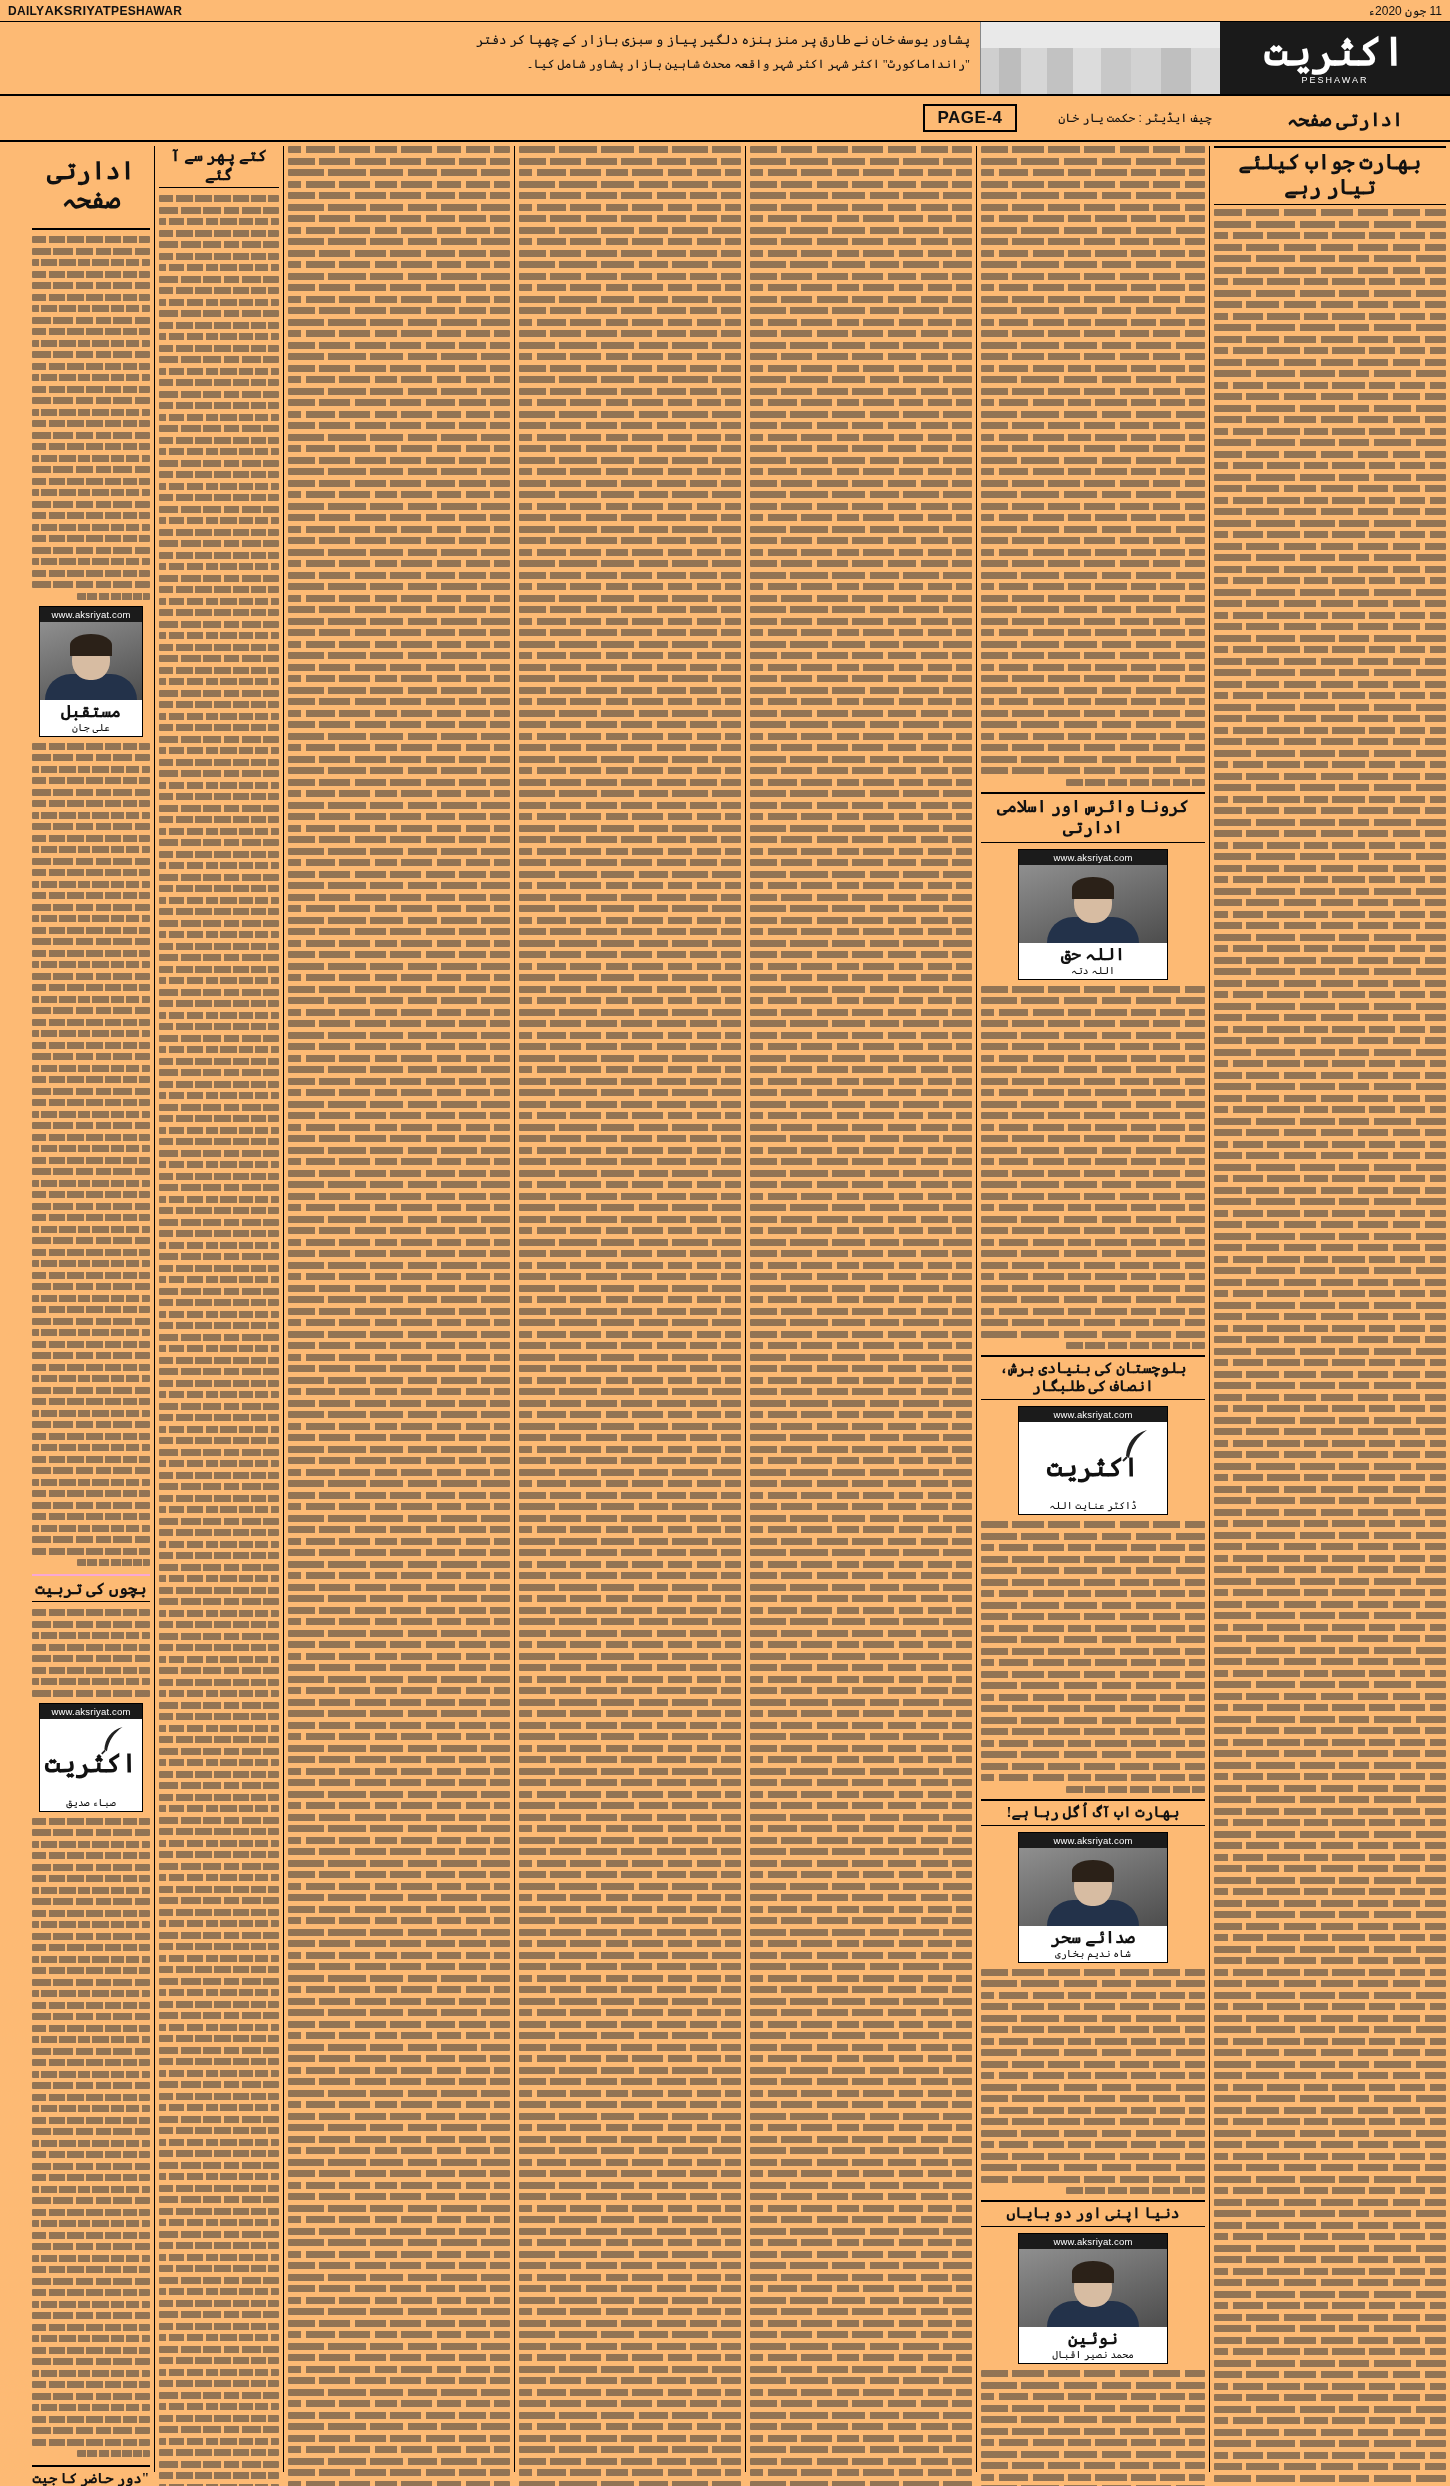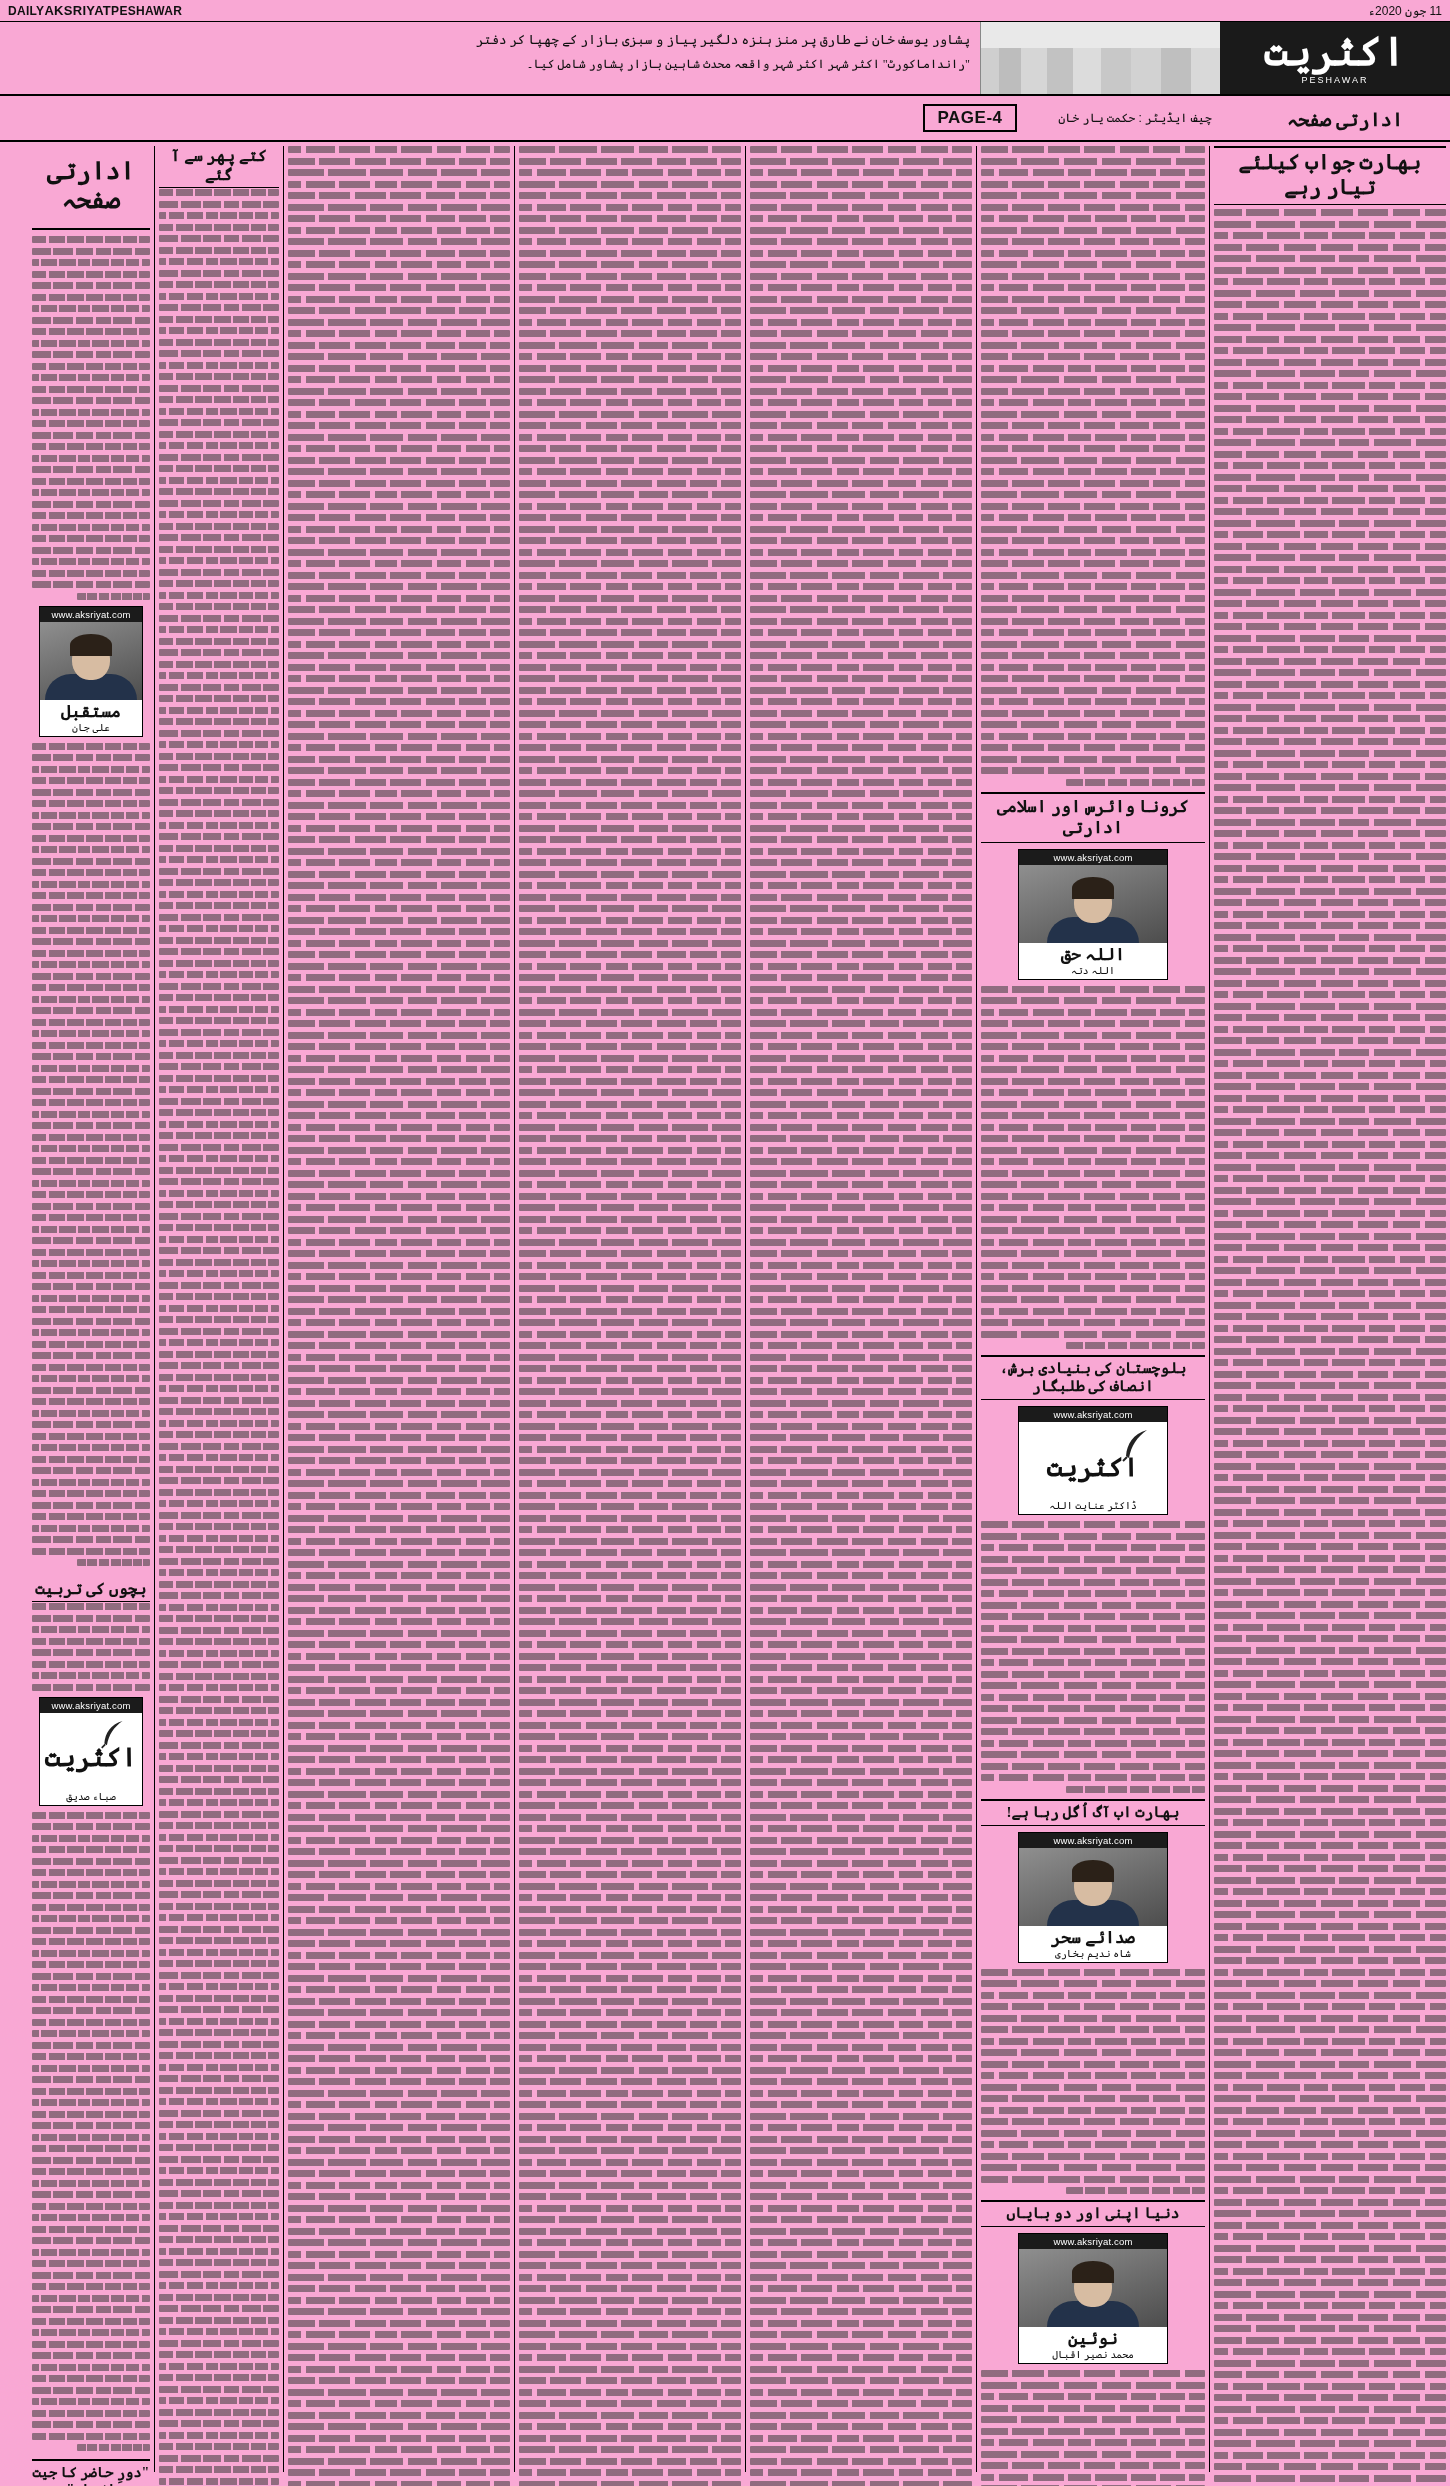--- a/index.html
+++ b/index.html
@@ -11,21 +11,21 @@
   body {
     width: 1450px; height: 2486px;
     font-family: "Liberation Sans", sans-serif;
     color: #111;
     position: relative;
     overflow: hidden;
   }
   .page {
     width: 1450px; height: 2486px;
     position: relative;
-    background: #f9a8d4;
+    background: #fdba74;
   }
 
   
   .topstrip {
     height: 22px;
     border-bottom: 1px solid #000;
     display: flex; align-items: center;
     padding: 0 8px;
     font-size: 12px;
   }
@@ -255,21 +255,21 @@
   .authorbox .sub {
     font-size: 10px; direction: rtl; padding-bottom: 3px;
   }
 
   .sec-title-blk {
     text-align: center;
     font-family: "Liberation Serif", serif;
     font-weight: bold; font-size: 16px;
     direction: rtl;
     border-bottom: 1px solid #000;
-    padding-bottom: 3px; margin-bottom: 1px;
+    padding-bottom: 3px; margin-bottom: 7px;
   }
 
   .editorial-head {
     text-align: center;
     font-family: "Liberation Serif", serif;
     font-weight: bold;
     font-size: 25px;
     direction: rtl;
     padding: 10px 0 8px;
   }

